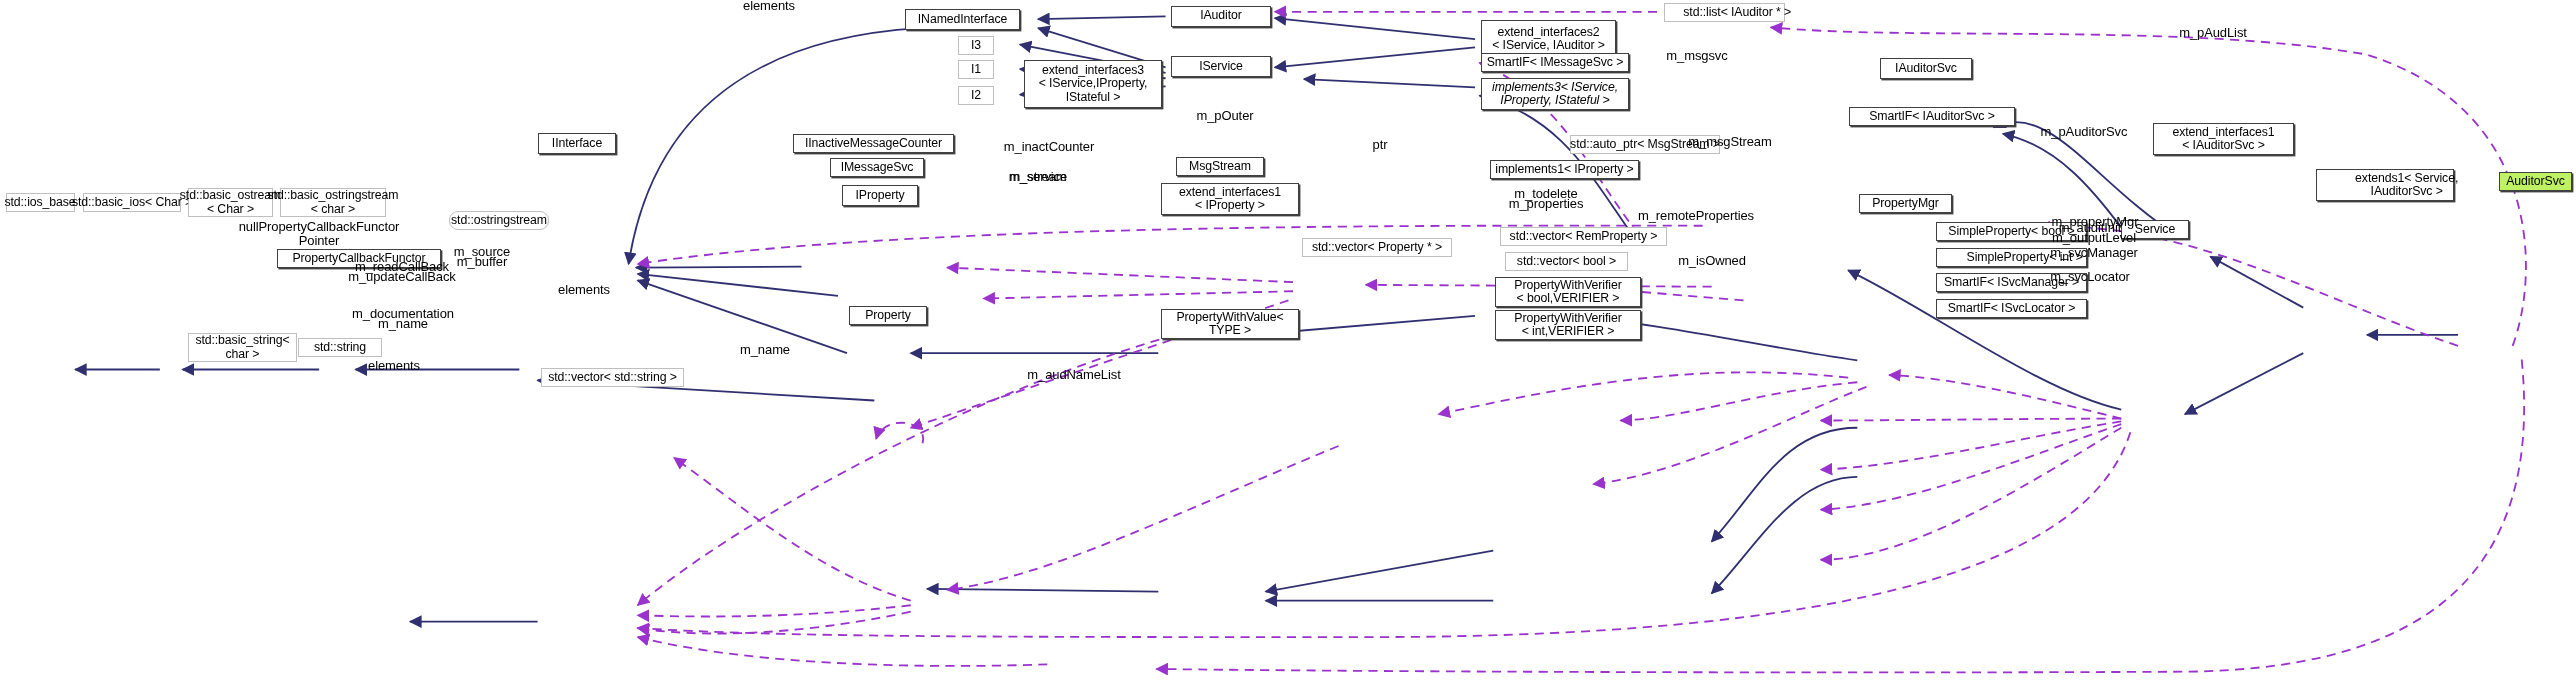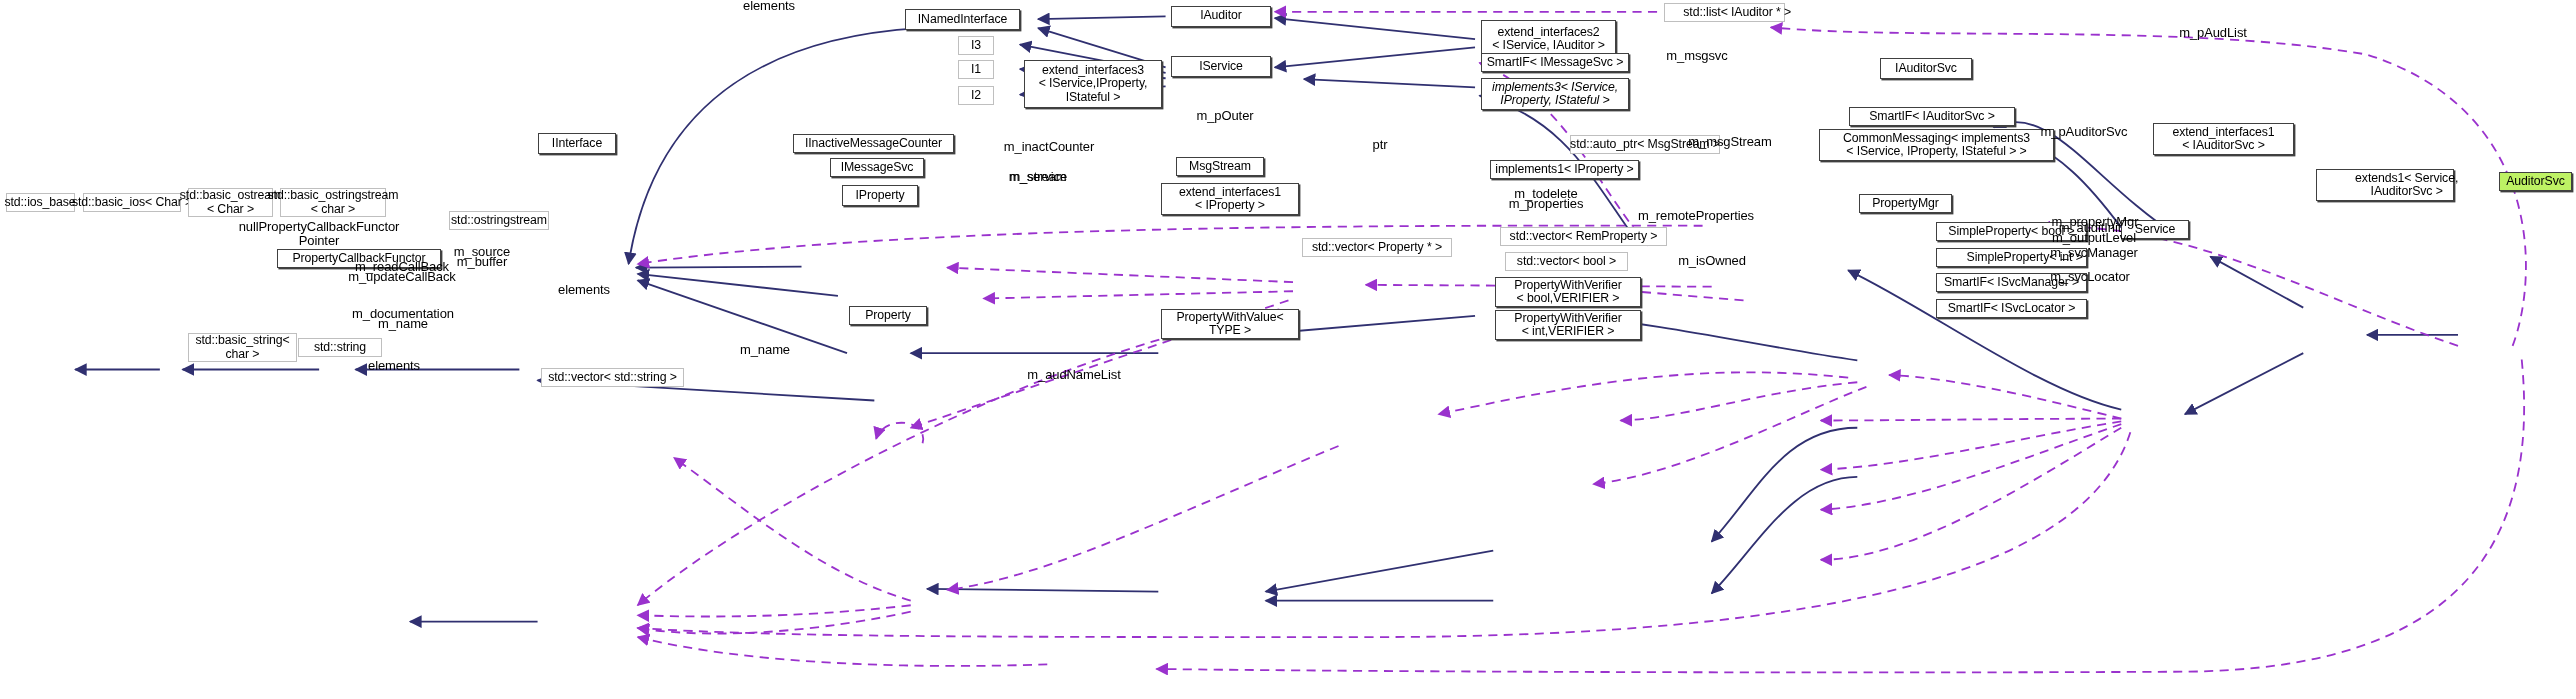--- a/index.html
+++ b/index.html
@@ -204,22 +204,20 @@
   <div class="node cls-ext" style="left:958px; top:60px; width:36px; height:19px;">I1</div>
   <div class="node cls-ext" style="left:958px; top:86px; width:36px; height:19px;">I2</div>
   <div class="node cls-doc" style="left:1024px; top:60px; width:138px; height:48px;">extend_interfaces3
 &lt; IService,IProperty,
 IStateful &gt;</div>
   <div class="node cls-doc" style="left:1481px; top:53px; width:148px; height:19px;">SmartIF&lt; IMessageSvc &gt;</div>
   <div class="node cls-doc" style="left:1481px; top:78px; width:148px; height:32px;font-style:italic;">implements3&lt; IService,
 IProperty, IStateful &gt;</div>
   <div class="node cls-doc" style="left:1880px; top:58px; width:92px; height:21px;">IAuditorSvc</div>
   <div class="node cls-doc" style="left:1849px; top:107px; width:166px; height:19px;">SmartIF&lt; IAuditorSvc &gt;</div>
-  <div class="node cls-doc" style="left:1819px; top:129px; width:235px; height:32px;">CommonMessaging&lt; implements3
-&lt; IService, IProperty, IStateful &gt; &gt;</div>
   <div class="node cls-doc" style="left:2153px; top:123px; width:141px; height:32px;">extend_interfaces1
 &lt; IAuditorSvc &gt;</div>
   <div class="node cls-doc" style="left:2316px; top:169px; width:138px; height:32px;padding-left:46px;">extends1&lt; Service,
 IAuditorSvc &gt;</div>
   <div class="node cls-focus" style="left:2499px; top:172px; width:73px; height:19px;">AuditorSvc</div>
   <div class="node cls-doc" style="left:538px; top:133px; width:78px; height:21px;">IInterface</div>
   <div class="node cls-doc" style="left:793px; top:134px; width:161px; height:19px;">IInactiveMessageCounter</div>
   <div class="node cls-doc" style="left:830px; top:158px; width:94px; height:19px;">IMessageSvc</div>
   <div class="node cls-doc" style="left:842px; top:185px; width:76px; height:21px;">IProperty</div>
   <div class="node cls-doc" style="left:1176px; top:157px; width:88px; height:19px;">MsgStream</div>
@@ -228,21 +226,21 @@
   <div class="node cls-doc" style="left:1161px; top:183px; width:138px; height:32px;">extend_interfaces1
 &lt; IProperty &gt;</div>
   <div class="node cls-doc" style="left:1859px; top:194px; width:93px; height:19px;">PropertyMgr</div>
   <div class="node cls-doc" style="left:2121px; top:220px; width:68px; height:19px;">Service</div>
   <div class="node cls-ext" style="left:5.5px; top:193px; width:69px; height:19px;">std::ios_base</div>
   <div class="node cls-ext" style="left:83px; top:193px; width:98px; height:19px;">std::basic_ios&lt; Char &gt;</div>
   <div class="node cls-ext" style="left:188px; top:188px; width:85px; height:29px;">std::basic_ostream
 &lt; Char &gt;</div>
   <div class="node cls-ext" style="left:280px; top:188px; width:106px; height:29px;">std::basic_ostringstream
 &lt; char &gt;</div>
-  <div class="node cls-ext" style="left:449px; top:211px; width:100px; height:19px;">std::ostringstream</div>
+  <div class="node cls-ext" style="left:449px; top:211px; width:100px; height:19px;border-radius:9px;">std::ostringstream</div>
   <div class="node cls-doc" style="left:277px; top:249px; width:164px; height:19px;">PropertyCallbackFunctor</div>
   <div class="node cls-doc" style="left:1936px; top:222px; width:151px; height:19px;">SimpleProperty&lt; bool &gt;</div>
   <div class="node cls-doc" style="left:1936px; top:248px; width:151px; height:19px;padding-left:29px;">SimpleProperty&lt; int &gt;</div>
   <div class="node cls-doc" style="left:1936px; top:273px; width:151px; height:19px;">SmartIF&lt; ISvcManager &gt;</div>
   <div class="node cls-doc" style="left:1936px; top:299px; width:151px; height:19px;">SmartIF&lt; ISvcLocator &gt;</div>
   <div class="node cls-ext" style="left:1500px; top:227px; width:167px; height:19px;">std::vector&lt; RemProperty &gt;</div>
   <div class="node cls-ext" style="left:1302px; top:238px; width:150px; height:19px;">std::vector&lt; Property * &gt;</div>
   <div class="node cls-ext" style="left:1505px; top:252px; width:123px; height:19px;">std::vector&lt; bool &gt;</div>
   <div class="node cls-doc" style="left:1495px; top:277px; width:146px; height:30px;">PropertyWithVerifier
 &lt; bool,VERIFIER &gt;</div>

